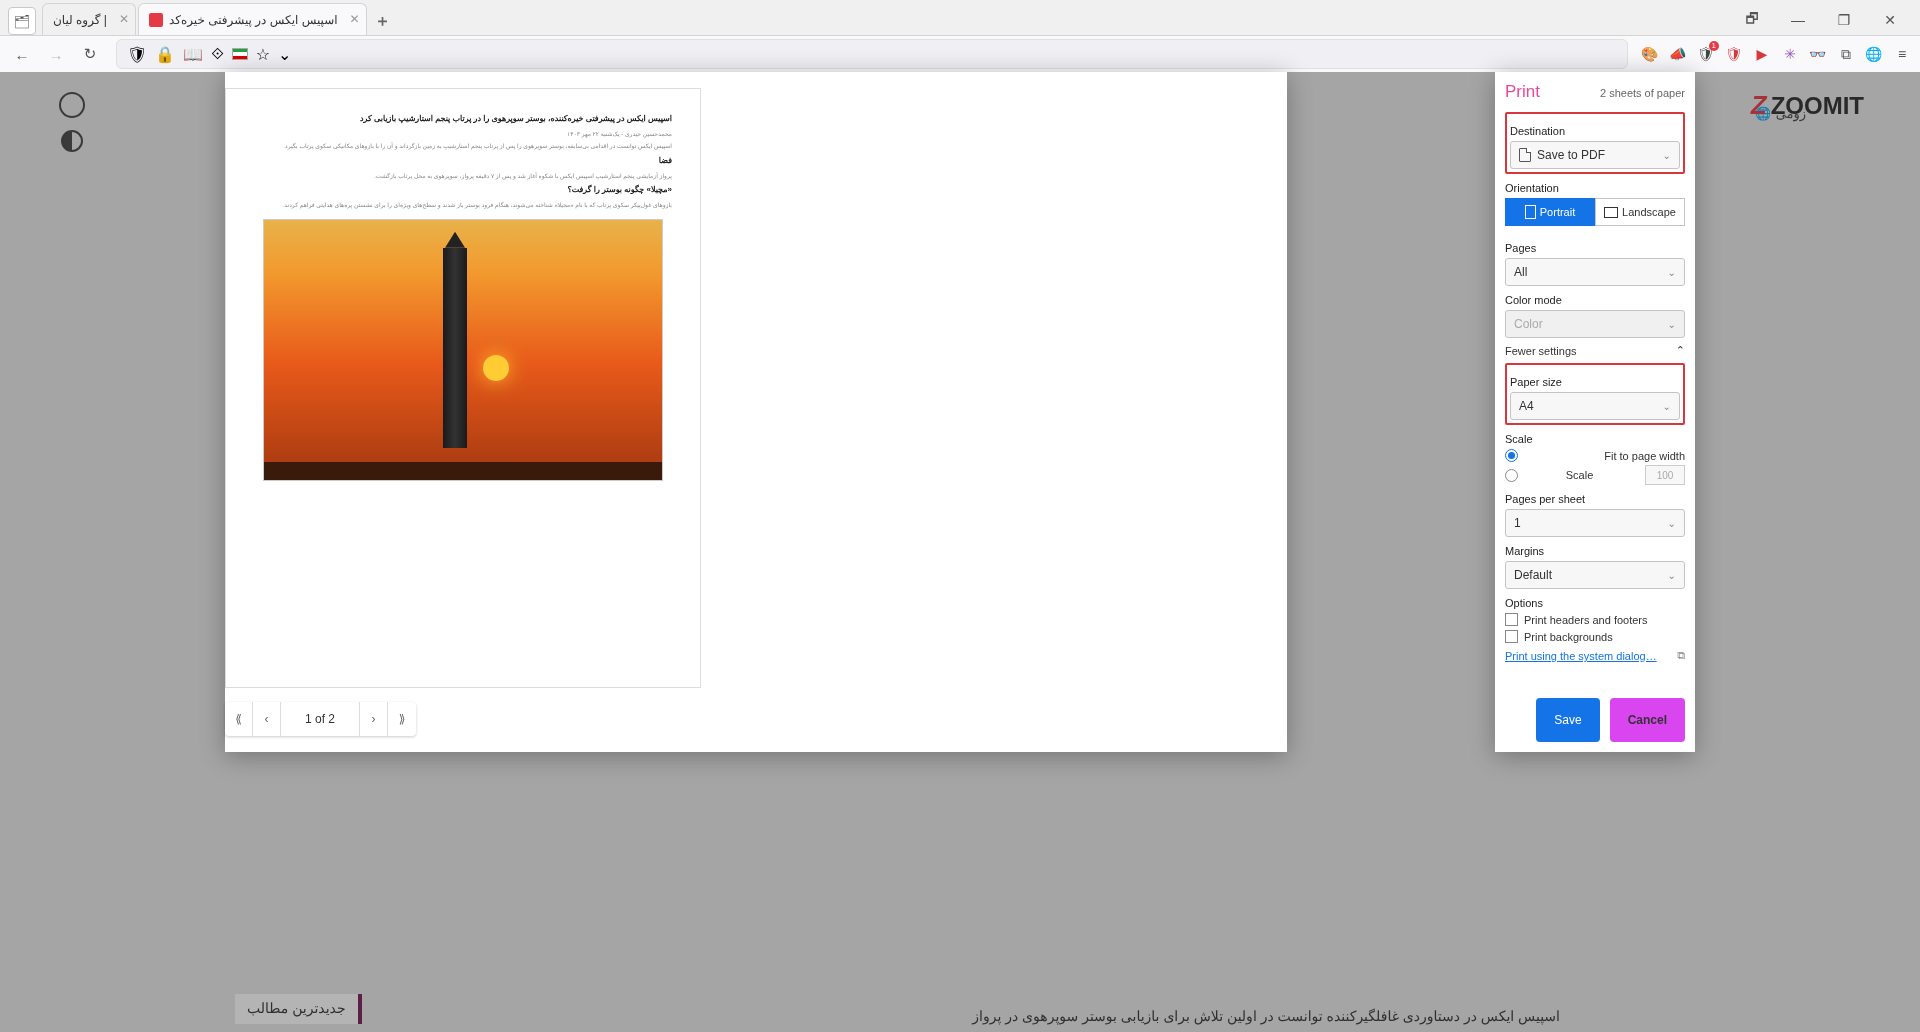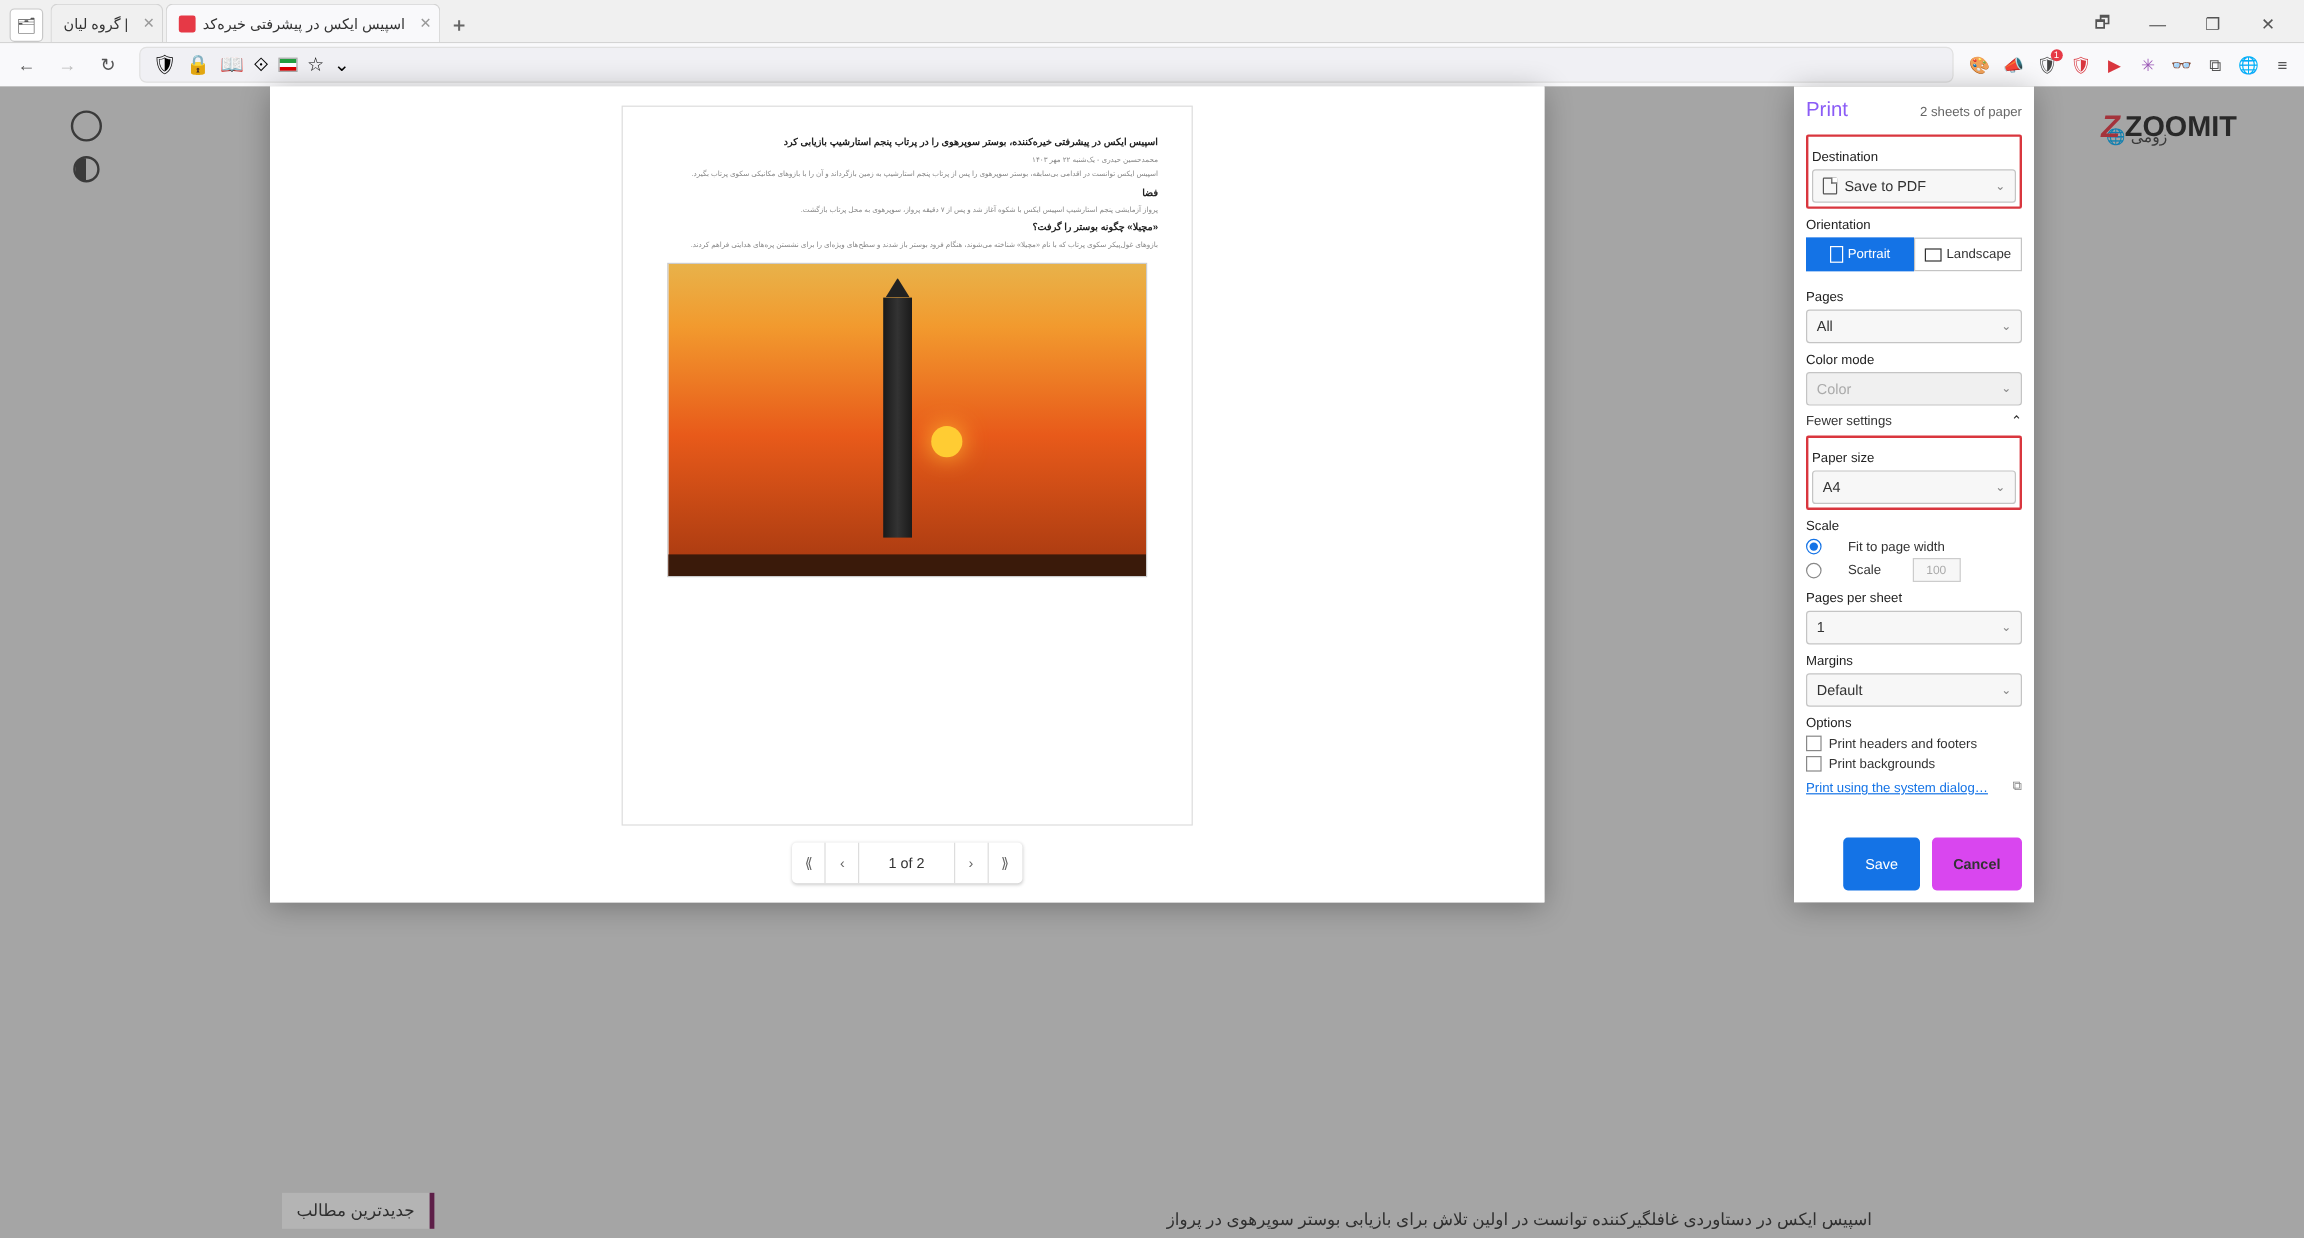--- a/index.html
+++ b/index.html
@@ -37,50 +37,50 @@
 
 .bottom-content{position:absolute;bottom:0;left:235px;right:300px;height:70px;display:flex;align-items:flex-end;padding-bottom:8px;}
 .latest-box{background:#fff;border-right:4px solid #7a1b5a;padding:6px 12px;font-size:14px;color:#333;height:30px;}
 .bottom-text{flex:1;text-align:right;color:#333;font-size:14px;padding:0 60px;}
 
 
 .overlay{position:absolute;top:72px;left:0;right:0;bottom:0;background:rgba(40,40,40,0.35);z-index:2;}
 
 
 .print-dialog{position:absolute;top:72px;left:225px;width:1062px;height:680px;background:#fff;box-shadow:0 4px 24px rgba(0,0,0,0.3);z-index:3;display:flex;}
-.preview-pane{flex:1;background:#fff;position:relative;display:flex;flex-direction:column;align-items:center;padding:16px 0;}
+.preview-pane{flex:1;background:#fff;position:relative;display:flex;flex-direction:column;align-items:flex-start;padding:16px 0;}
 .paper{width:476px;background:#fff;border:1px solid #ddd;flex:1;padding:24px 28px;font-size:7px;color:#222;line-height:1.6;direction:rtl;text-align:right;overflow:hidden;}
 .paper h4{font-size:8px;font-weight:bold;margin-bottom:4px;}
 .paper-line{color:#888;margin-bottom:3px;font-size:6px;}
 .paper-img{margin:8px auto;width:400px;height:262px;background:linear-gradient(to bottom, #e8b24a 0%, #f29a2e 20%, #e85a1a 55%, #a43810 100%);position:relative;border:1px solid #ccc;}
 .tower{position:absolute;left:48%;top:28px;width:24px;height:200px;background:linear-gradient(to right,#1a1a1a,#333,#1a1a1a);transform:translateX(-50%);}
 .tower::before{content:"";position:absolute;top:-16px;left:2px;width:20px;height:16px;background:#222;clip-path:polygon(50% 0,100% 100%,0 100%);}
 .sun{position:absolute;left:55%;top:52%;width:26px;height:26px;background:#ffcc33;border-radius:50%;box-shadow:0 0 20px #ffb833;}
 .horizon{position:absolute;bottom:0;left:0;right:0;height:18px;background:#3a1a0a;}
 
 .pager{margin-top:14px;height:34px;display:flex;background:#fff;box-shadow:0 1px 3px rgba(0,0,0,0.2);border-radius:4px;overflow:hidden;}
 .pager-btn{width:28px;border-right:1px solid #ddd;display:flex;align-items:center;justify-content:center;color:#666;font-size:12px;}
 .pager-text{padding:0 24px;display:flex;align-items:center;font-size:12px;color:#333;border-right:1px solid #ddd;}
 
 
 .settings-panel{position:absolute;top:72px;right:225px;width:200px;height:680px;background:#fff;box-shadow:0 4px 24px rgba(0,0,0,0.3);z-index:4;padding:10px 10px 50px;font-size:12px;color:#333;overflow:hidden;}
 .sp-head{display:flex;justify-content:space-between;align-items:baseline;margin-bottom:10px;}
-.sp-title{font-size:17px;color:#8b5cf6;}
+.sp-title{font-size:17px;color:#ec4899;}
 .sp-sheets{font-size:11px;color:#666;}
 .sp-label{font-size:11px;color:#222;margin:8px 0 4px;}
 .sp-select{width:100%;height:28px;border:1px solid #c4c4c4;border-radius:3px;background:#f7f7f7;display:flex;align-items:center;padding:0 8px;justify-content:space-between;color:#333;}
 .sp-chev{color:#888;font-size:10px;}
 .hl{border:2px solid #d9363e;padding:3px;margin:2px 0;border-radius:2px;}
 .btn-row{display:flex;gap:0;margin-bottom:16px;}
 .btn-orient{flex:1;height:28px;border:1px solid #c4c4c4;background:#fff;display:flex;align-items:center;justify-content:center;gap:4px;font-size:11px;}
 .btn-orient.active{background:#1473e6;color:#fff;border-color:#1473e6;}
 .orient-ico{width:11px;height:14px;border:1.5px solid currentColor;}
 .orient-ico.land{width:14px;height:11px;}
 .toggle-row{display:flex;justify-content:space-between;align-items:center;font-size:11px;color:#1473e6;cursor:pointer;margin:6px 0;}
-.radio-row{display:flex;align-items:center;gap:22px;font-size:11px;margin:3px 0;}
+.radio-row{display:flex;align-items:center;gap:22px;font-size:11px;margin:3px 0;justify-content:space-between;}
 .radio{width:13px;height:13px;border:1px solid #888;border-radius:50%;display:inline-flex;align-items:center;justify-content:center;}
 .radio.sel{border-color:#1473e6;}
 .radio.sel::after{content:"";width:7px;height:7px;background:#1473e6;border-radius:50%;}
 .scale-input{width:40px;height:20px;border:1px solid #ccc;background:#f7f7f7;color:#aaa;font-size:10px;text-align:center;margin-left:4px;}
 .chk-row{display:flex;align-items:center;gap:6px;font-size:11px;margin:4px 0;}
 .chk{width:13px;height:13px;border:1px solid #888;}
 .link{color:#1473e6;text-decoration:underline;font-size:11px;}
 .ext-ico{float:right;color:#888;font-size:11px;}
 .footer-btns{position:absolute;bottom:10px;right:10px;display:flex;gap:10px;}
 .btn{height:44px;padding:0 18px;border:none;border-radius:4px;font-size:12px;cursor:pointer;}

